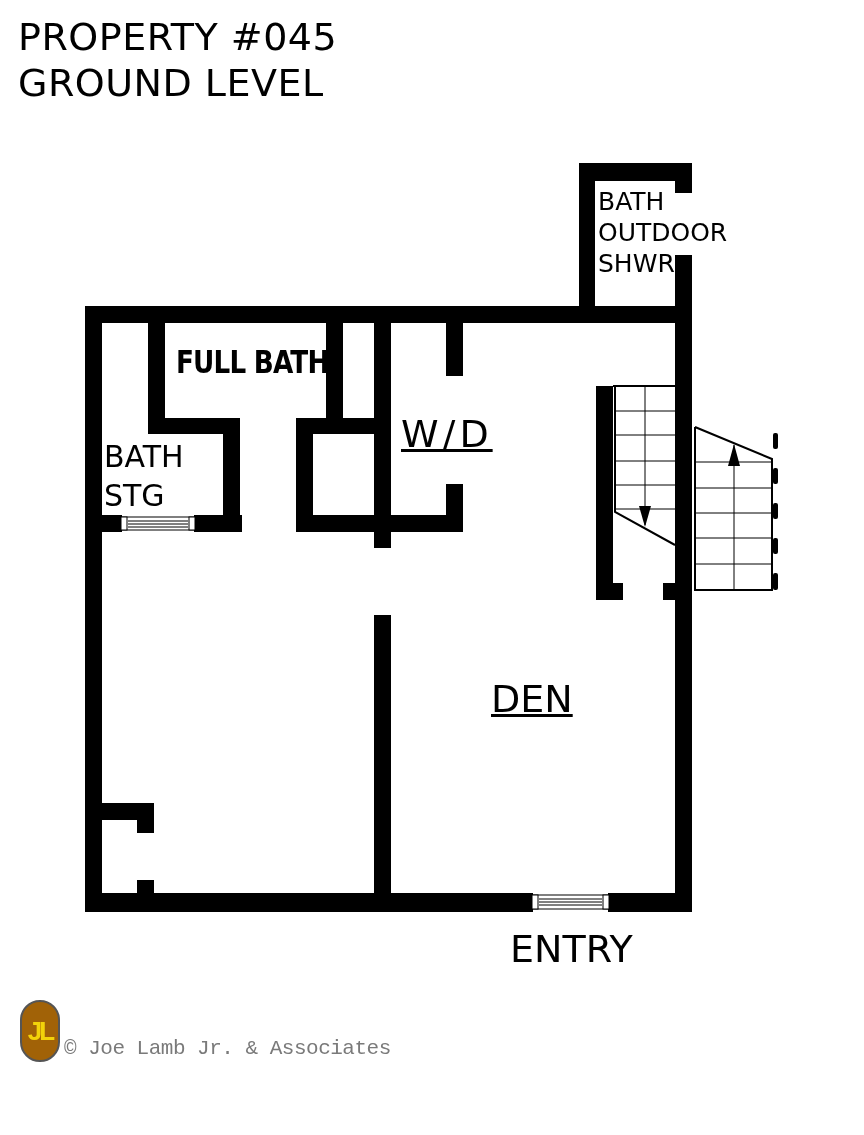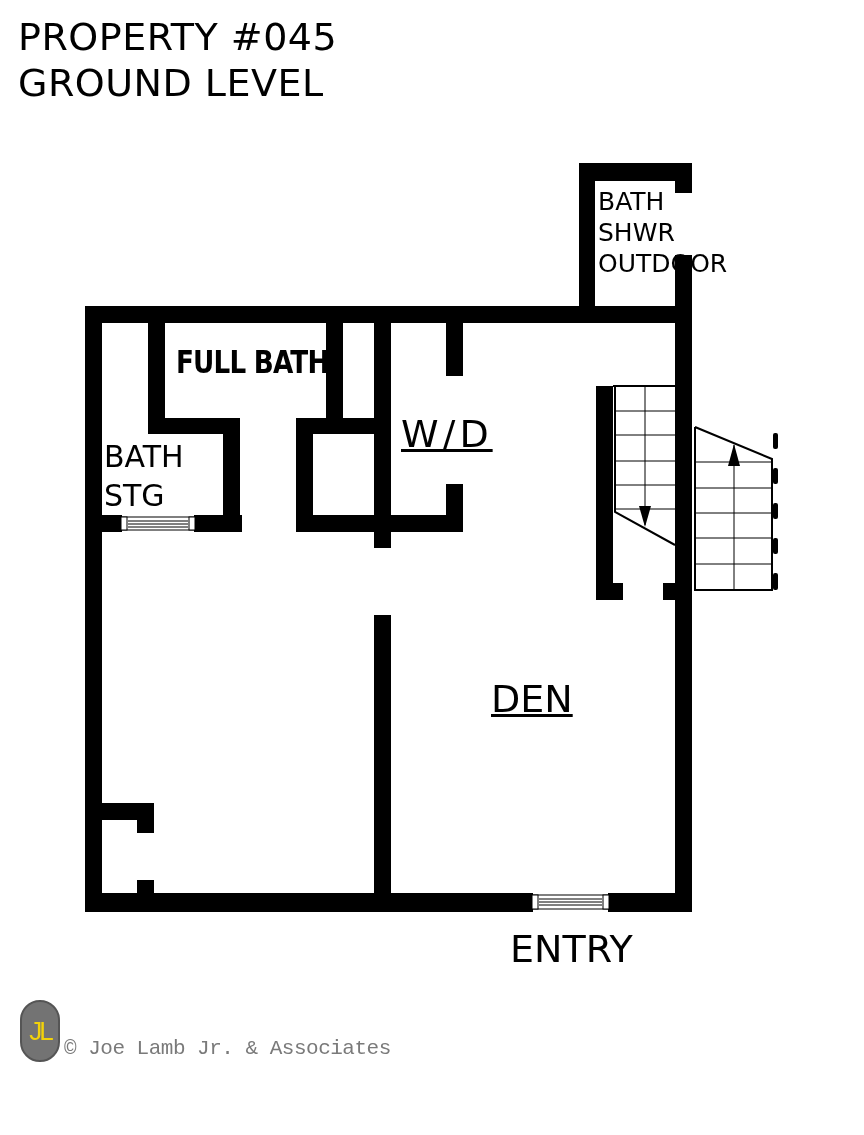--- a/index.html
+++ b/index.html
@@ -8,21 +8,21 @@
   .title div { white-space: nowrap; }
   svg.plan { position: absolute; left: 0; top: 0; }
   .lbl { position: absolute; color: #000; white-space: nowrap; }
   .lbl-encl { left: 598px; top: 186px; font-size: 25px; line-height: 31px; }
   .lbl-bath { left: 176px; top: 343px; font-size: 32px; font-weight: bold; letter-spacing: -1px; transform: scaleX(0.82); transform-origin: left top; }
   .lbl-owner { left: 104px; top: 437px; font-size: 30px; line-height: 39px; }
   .lbl-wd { left: 401px; top: 412px; font-size: 38px; letter-spacing: 4px; text-decoration: underline; }
   .lbl-den { left: 491px; top: 677px; font-size: 38px; text-decoration: underline; }
   .lbl-entry { left: 510px; top: 927px; font-size: 38px; }
   .footer { position: absolute; left: 20px; top: 1000px; display: flex; align-items: flex-end; }
-  .logo { width: 40px; height: 62px; border-radius: 20px; background: #737373; border: 2px solid #555; display: flex; align-items: center; justify-content: center; color: #f2d20a; font-weight: normal; font-size: 26px; letter-spacing: -3px; font-family: "Liberation Sans", sans-serif; box-sizing: border-box; }
+  .logo { width: 40px; height: 62px; border-radius: 20px; background: #a16207; border: 2px solid #555; display: flex; align-items: center; justify-content: center; color: #f2d20a; font-weight: bold; font-size: 26px; letter-spacing: -3px; font-family: "Liberation Sans", sans-serif; box-sizing: border-box; }
   .copyright { margin-left: 4px; margin-bottom: 2px; font-size: 21px; color: #7a7a7a; font-family: Liberation Mono, monospace; letter-spacing: -0.5px; }
 </style>
 </head>
 <body>
 
 <div class="title">
   <div>PROPERTY #045</div>
   <div>GROUND LEVEL</div>
 </div>
 
@@ -108,22 +108,22 @@
     <rect x="773" y="433" width="5" height="16" rx="2"></rect>
     <rect x="773" y="468" width="5" height="16" rx="2"></rect>
     <rect x="773" y="503" width="5" height="16" rx="2"></rect>
     <rect x="773" y="538" width="5" height="16" rx="2"></rect>
     <rect x="773" y="573" width="5" height="17" rx="2"></rect>
   </g>
 </svg>
 
 <div class="lbl lbl-encl">
   <div>BATH</div>
+  <div>OUTDOOR</div>
   <div>SHWR</div>
-  <div>OUTDOOR</div>
 </div>
 <div class="lbl lbl-bath">FULL BATH</div>
 <div class="lbl lbl-owner">
   <div>BATH</div>
   <div>STG</div>
 </div>
 <div class="lbl lbl-wd">W/D</div>
 <div class="lbl lbl-den">DEN</div>
 <div class="lbl lbl-entry">ENTRY</div>
 

